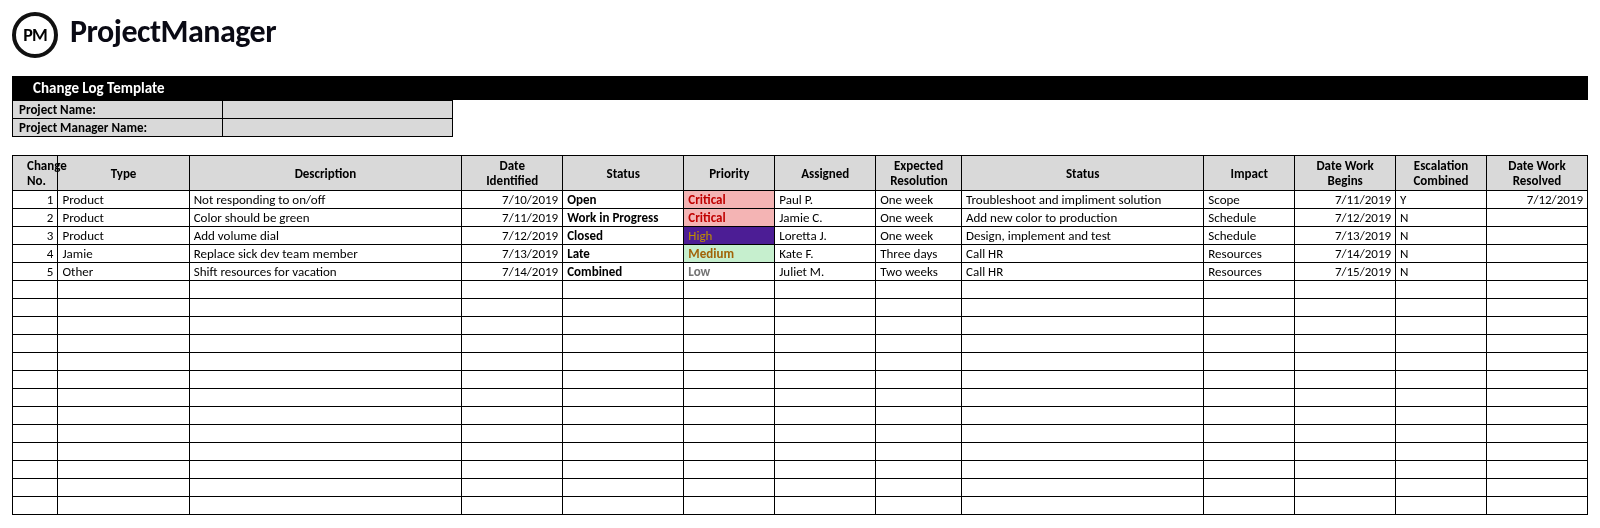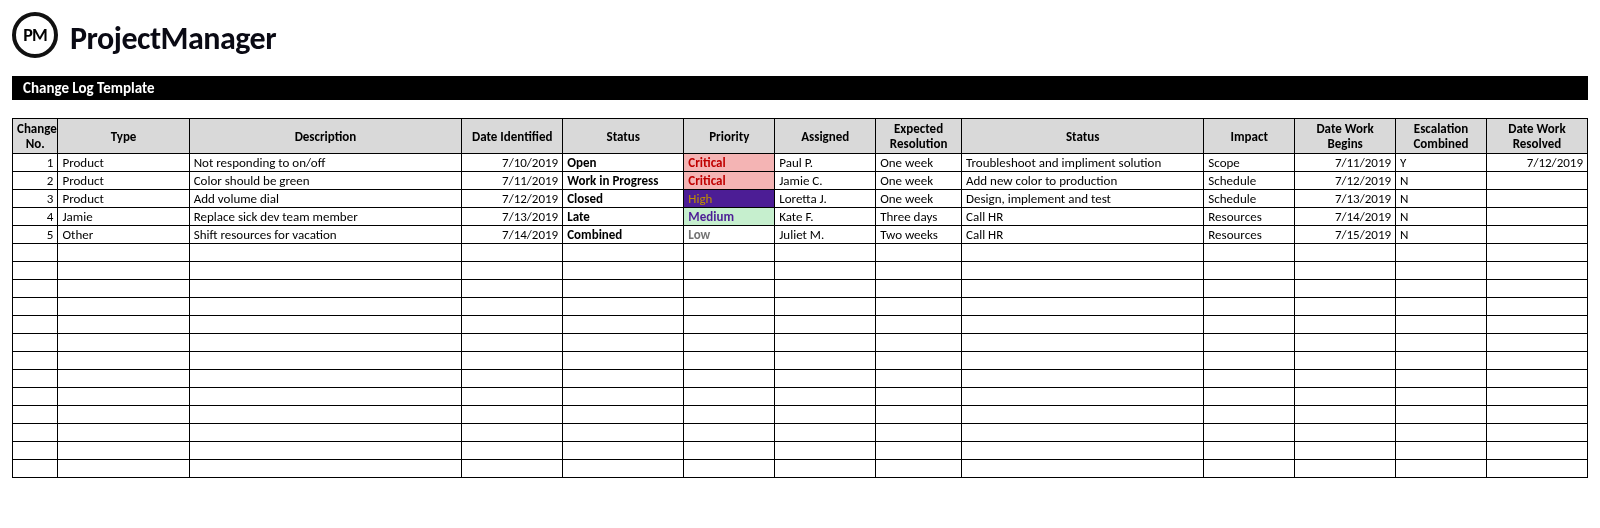--- a/index.html
+++ b/index.html
@@ -9,21 +9,21 @@
     font-family: "Calibri", "Segoe UI", Arial, sans-serif;
     font-size: 13px;
     color: #000;
     background: #fff;
     width: 1600px;
   }
 
   
   .brand {
     display: flex;
-    align-items: flex-end;
+    align-items: flex-start;
     gap: 12px;
     margin-bottom: 18px;
   }
   .brand-logo {
     width: 46px;
     height: 46px;
     border: 4px solid #111;
     border-radius: 50%;
     display: flex;
     align-items: center;
@@ -38,21 +38,21 @@
     letter-spacing: -0.5px;
     color: #0a0a14;
   }
 
   
   .title-bar {
     background: #000;
     color: #fff;
     font-weight: 700;
     font-size: 15px;
-    padding: 2px 10px;
+    padding: 2px 20px;
     border: 1px solid #000;
   }
 
   
   .info-block { border-collapse: collapse; }
   .info-block td {
     border: 1px solid #000;
     font-size: 13px;
     padding: 1px 6px;
   }
@@ -73,41 +73,41 @@
   table.change-log {
     border-collapse: collapse;
     width: 100%;
     table-layout: fixed;
   }
   .change-log th {
     background: #d9d9d9;
     border: 1px solid #000;
     font-weight: 700;
     font-size: 13px;
-    padding: 2px 4px;
+    padding: 2px 14px;
     text-align: center;
     vertical-align: middle;
     height: 34px;
   }
   .change-log td {
     border: 1px solid #000;
     font-size: 13px;
     padding: 1px 4px;
     height: 18px;
     overflow: hidden;
     white-space: nowrap;
   }
   .col-no   { text-align: right; }
   .col-date { text-align: right; }
   .bold { font-weight: 700; margin-left: 20px; }
 
   
   .pri-critical { background: #f4b4b4; color: #c00000; font-weight: 600; }
   .pri-high     { background: #4c1d95; color: #bf8f00; font-weight: 400; margin-top: 23px; }
-  .pri-medium   { background: #c6efce; color: #4c1d95; font-weight: 600; }
+  .pri-medium   { background: #c6efce; color: #a16207; font-weight: 600; }
   .pri-low      { background: #ffffff; color: #737373; font-weight: 600; }
 
   
   col.c-no       { width: 45px; }
   col.c-type     { width: 130px; }
   col.c-desc     { width: 270px; }
   col.c-dateid   { width: 100px; }
   col.c-status   { width: 120px; }
   col.c-priority { width: 90px; }
   col.c-assigned { width: 100px; }
@@ -123,20 +123,28 @@
 
 <div class="brand">
   <div class="brand-logo">PM</div>
   <div class="brand-name">ProjectManager</div>
 </div>
 
 <div class="title-bar">Change Log Template</div>
 
 <table class="info-block">
   <tbody>
+      <tr>
+    <td class="info-label">Project Name:</td>
+    <td class="info-value"></td>
+  </tr>
+  <tr>
+    <td class="info-label">Project Manager Name:</td>
+    <td class="info-value"></td>
+  </tr>
 </tbody>
   </table>
 
 <div class="gap"></div>
 
 <table class="change-log">
   <colgroup>
     <col class="c-no">
       <col class="c-type">
       <col class="c-desc">

